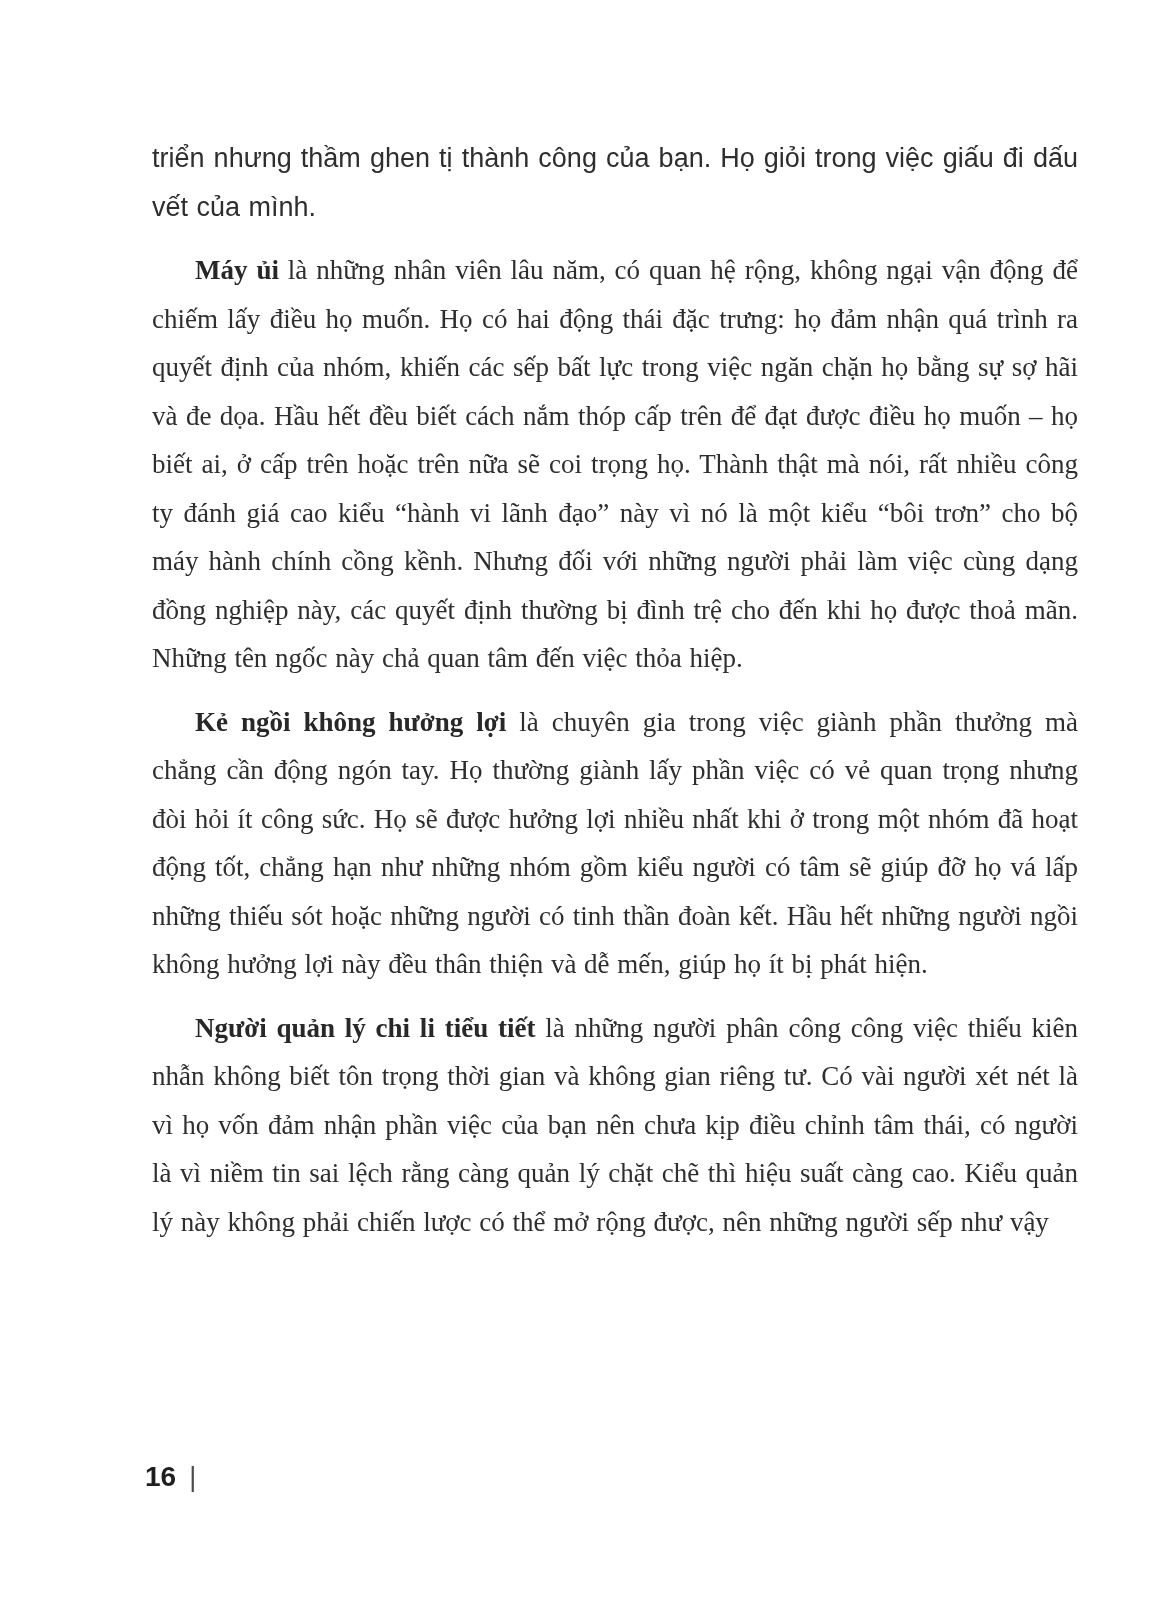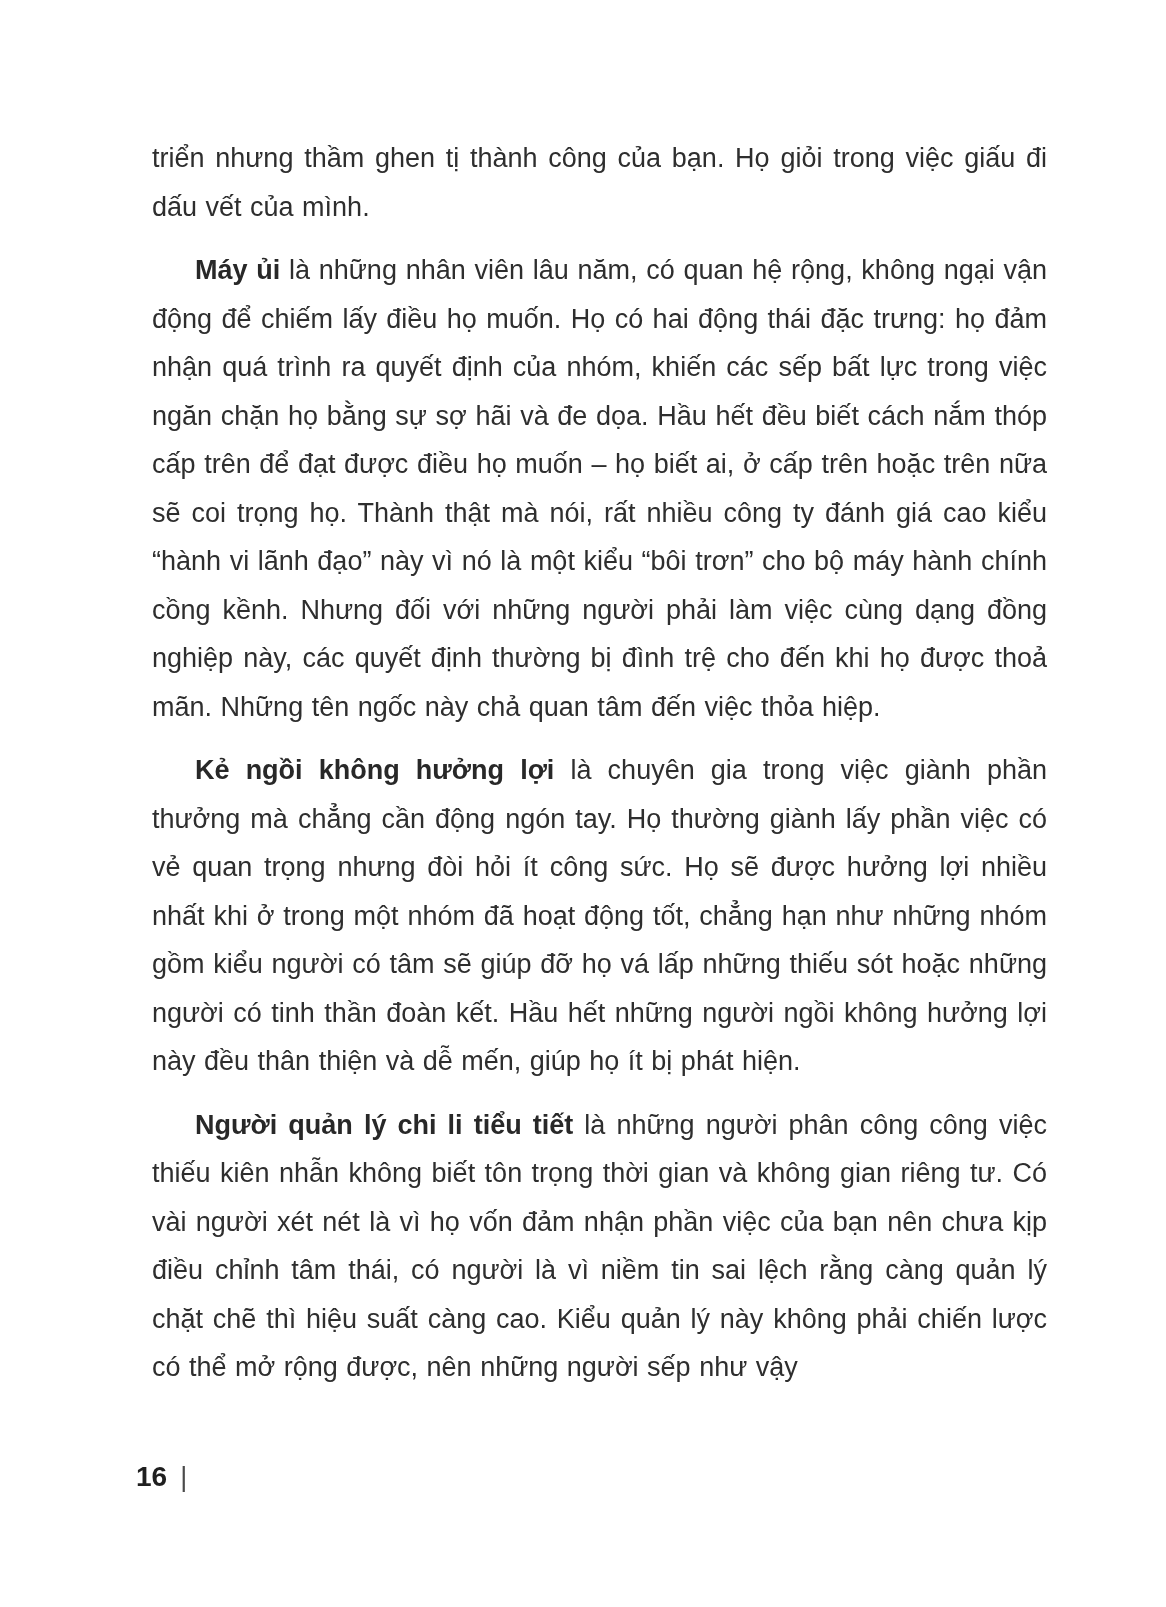--- a/index.html
+++ b/index.html
@@ -11,38 +11,38 @@
     width: 1166px;
     height: 1607px;
     font-family: "Liberation Sans", "DejaVu Sans", sans-serif;
     overflow: hidden;
   }
   .page {
     position: relative;
     box-sizing: border-box;
     width: 1166px;
     height: 1607px;
-    padding: 134px 119px 0 152px;
+    padding: 134px 88px 0 152px;
     background: #ffffff;
   }
   .para {
     margin: 0;
     font-size: 27px;
     line-height: 48.5px;
     color: #2e2e2e;
     text-align: justify;
     text-justify: inter-word;
     word-spacing: 1px;
   }
   .para + .para { margin-top: 15px; }
-  .para.indent { text-indent: 43px; }
+  .para.indent { text-indent: 43px; font-family: Liberation Serif, serif; }
   .para b { font-weight: bold; color: #282828; }
   .footer {
     position: absolute;
-    left: 136px;
+    left: 145px;
     top: 1461px;
     display: flex;
     align-items: baseline;
     white-space: nowrap;
   }
   .pagenum {
     font-weight: bold;
     font-size: 28px;
     color: #1f1f1f;
   }

